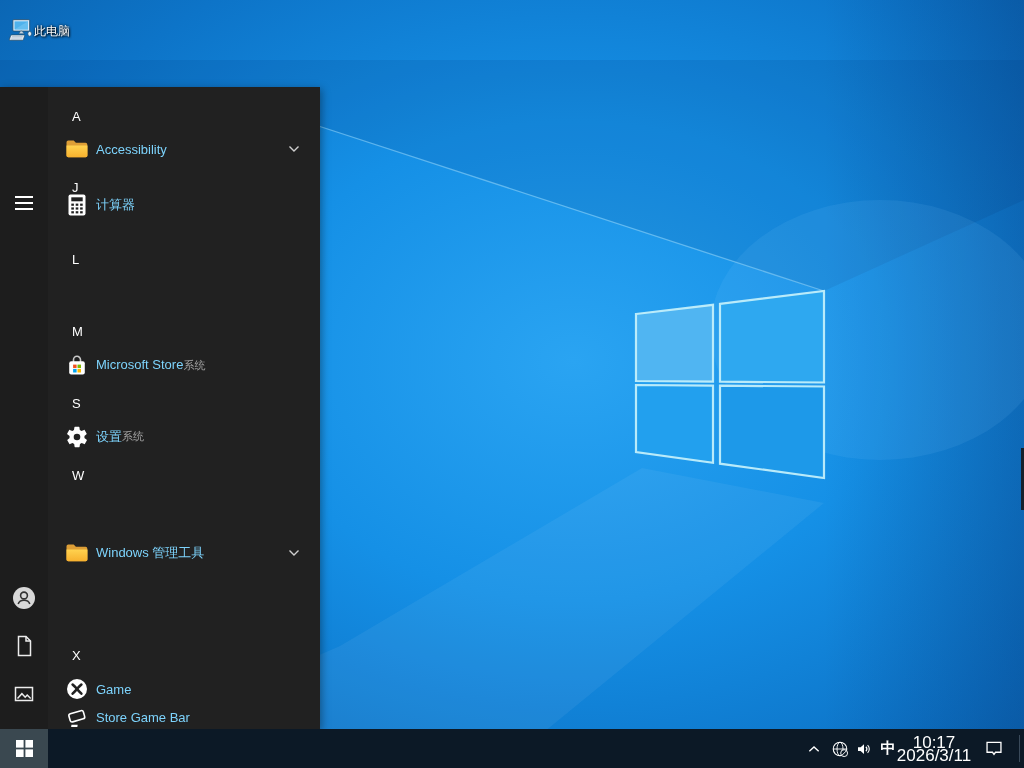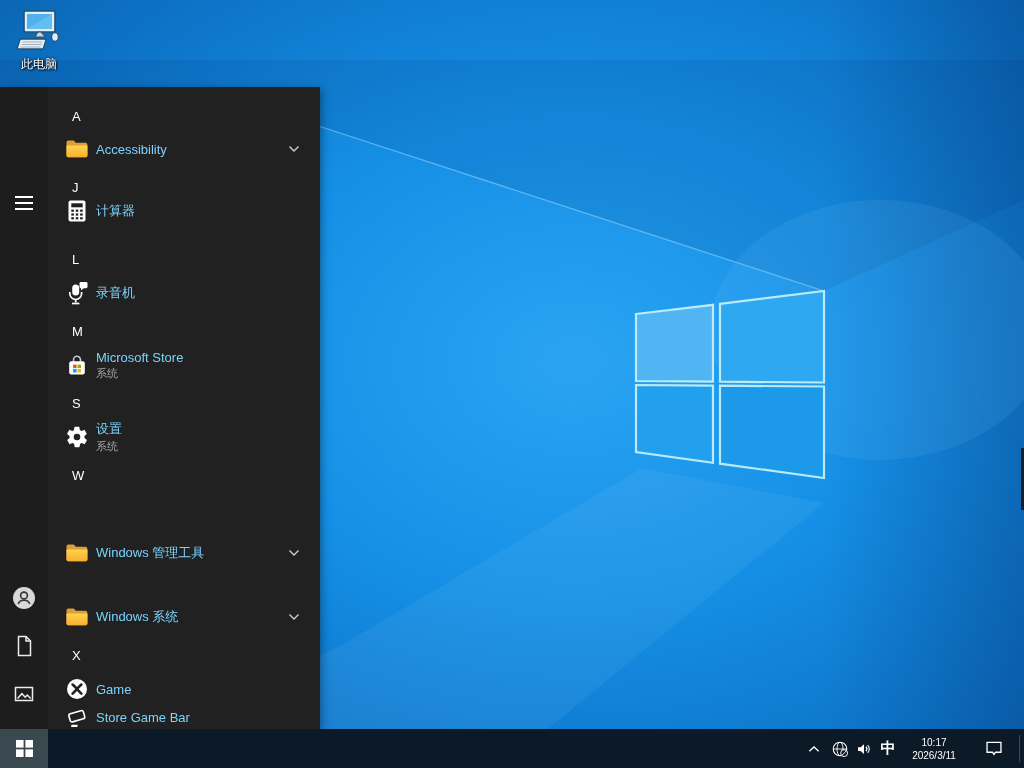--- a/index.html
+++ b/index.html
@@ -6,46 +6,46 @@
   body{
     width:1024px;height:768px;overflow:hidden;position:relative;
     font-family:"Liberation Sans","DejaVu Sans",sans-serif;
     background:#0a6ec0;
     -webkit-font-smoothing:antialiased;
   }
   
   .wallpaper{position:absolute;inset:0;z-index:0;}
   
   .desktop-icon{position:absolute;left:8px;top:6px;width:62px;z-index:2;
-    display:flex;flex-direction:column;align-items:center;cursor:default;}
+    display:flex;flex-direction:row;align-items:center;cursor:default;}
   .desktop-icon .ico{width:48px;height:48px;}
   .desktop-icon .lbl{margin-top:2px;font-size:12px;color:#fff;
     text-shadow:1px 1px 2px #000,0 0 3px #000;white-space:nowrap;}
   
   .start-menu{position:absolute;left:0;top:87px;width:320px;height:642px;
     background:#212121;z-index:5;overflow:hidden;box-shadow:2px 2px 8px rgba(0,0,0,.35);}
   .rail{position:absolute;left:0;top:0;width:48px;height:100%;background:rgba(0,0,0,.12);}
   .rail-btn{position:absolute;left:12px;width:24px;height:24px;}
   .menu-row{position:absolute;left:0;width:320px;height:36px;display:flex;align-items:center;}
   .menu-row.two{height:44px;}
   .menu-row .iconbox{width:26px;height:26px;margin-left:64px;margin-right:6px;
     display:flex;align-items:center;justify-content:center;flex:0 0 auto;}
   .menu-row .label{font-size:13px;color:#7dd3fc;white-space:nowrap;}
   .menu-row .sub{font-size:11px;color:#a3a3a3;margin-top:1px;white-space:nowrap;}
-  .menu-row .txtcol{display:flex;flex-direction:column;justify-content:center;}
+  .menu-row .txtcol{display:flex;flex-direction:row;justify-content:center;}
   .menu-row .chev{margin-left:auto;margin-right:20px;width:12px;height:8px;flex:0 0 auto;}
   .menu-row.section{padding-left:72px;}
   .menu-row.section .letter{font-size:13px;color:#fff;}
   
   .taskbar{position:absolute;left:0;bottom:0;width:1024px;height:39px;
     background:#0c1926;z-index:10;}
   .start-btn{position:absolute;left:0;top:0;width:48px;height:39px;background:#3a4850;
     display:flex;align-items:center;justify-content:center;}
   .tray-item{position:absolute;top:0;height:39px;display:flex;align-items:center;justify-content:center;}
-  .tray-clock{flex-direction:column;color:#fff;font-size:10px;line-height:13px;text-align:right;}
+  .tray-clock{flex-direction:column;color:#fff;font-size:17px;line-height:13px;text-align:right;}
   .tray-ime{color:#fff;font-size:15px;font-weight:bold;}
   .tb-divider{position:absolute;left:1019px;top:6px;width:1px;height:27px;background:#3a4a5a;}
   .edge-artifact{position:absolute;left:1021px;top:448px;width:3px;height:62px;background:#14202c;z-index:3;}
 </style>
 </head>
 <body>
 
 <div class="wallpaper">
 <svg width="1024" height="768" viewBox="0 0 1024 768">
   <defs>
@@ -139,21 +139,21 @@
     <span class="label">Accessibility</span>
     <svg class="chev" viewBox="0 0 12 8">
       <path d="M1.5,1.5 L6,6 L10.5,1.5" fill="none" stroke="#cfcfcf" stroke-width="1.4"></path>
     </svg>
   </div>
 
   <div class="menu-row section" style="top:82px">
     <span class="letter">J</span>
   </div>
 
-  <div class="menu-row" style="top:106px">
+  <div class="menu-row" style="top:100px">
     <span class="iconbox">
       <svg width="24" height="24" viewBox="0 0 24 24">
         <rect x="3.5" y="1.5" width="17" height="21" rx="2" fill="#fff"></rect>
         <rect x="6.3" y="4.3" width="11.4" height="4" fill="#212121"></rect>
         <g fill="#212121">
           <rect x="6.3" y="10.6" width="2.6" height="2.2"></rect>
             <rect x="10.7" y="10.6" width="2.6" height="2.2"></rect>
             <rect x="15.1" y="10.6" width="2.6" height="2.2"></rect>
           <rect x="6.3" y="14.4" width="2.6" height="2.2"></rect>
             <rect x="10.7" y="14.4" width="2.6" height="2.2"></rect>
@@ -164,33 +164,20 @@
         </g>
       </svg>
     </span>
     <span class="label">计算器</span>
   </div>
 
   <div class="menu-row section" style="top:154px">
     <span class="letter">L</span>
   </div>
 
-  <div class="menu-row" style="top:188px">
-    <span class="iconbox">
-      <svg width="24" height="24" viewBox="0 0 24 24">
-        <rect x="14.5" y="1" width="8" height="6.2" rx="1.4" fill="#fff"></rect>
-        <polygon points="16,7 16,9.6 18.8,7" fill="#fff"></polygon>
-        <rect x="7.2" y="3.5" width="7" height="11" rx="3.5" fill="#fff"></rect>
-        <path d="M4.8,11 v1.6 a5.9,5.9 0 0 0 11.8,0 V11" fill="none" stroke="#fff" stroke-width="1.7"></path>
-        <path d="M10.7,18.5 v3" stroke="#fff" stroke-width="1.7"></path>
-        <path d="M7,22.5 h7.4" stroke="#fff" stroke-width="1.7"></path>
-      </svg>
-    </span>
-    <span class="label">录音机</span>
-  </div>
 
   <div class="menu-row section" style="top:226px">
     <span class="letter">M</span>
   </div>
 
   <div class="menu-row two" style="top:256px">
     <span class="iconbox">
       <svg width="24" height="24" viewBox="0 0 24 24">
         <path d="M8.5,9 V6.8 a3.5,3.5 0 0 1 7,0 V9" fill="none" stroke="#c9c9c9" stroke-width="1.6"></path>
         <rect x="4.2" y="8.3" width="15.6" height="13.2" rx="2" fill="#fff"></rect>
@@ -235,32 +222,20 @@
         <path d="M1.5,3.2 q0,-1.8 1.8,-1.8 h5.4 l2.2,2.4 h9.6 q1.8,0 1.8,1.8 v10.8 q0,1.8 -1.8,1.8 h-17.2 q-1.8,0 -1.8,-1.8 z" fill="#dd9e36"></path>
         <path d="M1.5,6.6 h21 v9.8 q0,1.8 -1.8,1.8 h-17.4 q-1.8,0 -1.8,-1.8 z" fill="url(#foldGrad)"></path>
       </svg>
     </span>
     <span class="label">Windows 管理工具</span>
     <svg class="chev" viewBox="0 0 12 8">
       <path d="M1.5,1.5 L6,6 L10.5,1.5" fill="none" stroke="#cfcfcf" stroke-width="1.4"></path>
     </svg>
   </div>
 
-  <div class="menu-row" style="top:512px">
-    <span class="iconbox">
-      <svg width="24" height="20" viewBox="0 0 24 20">
-        <path d="M1.5,3.2 q0,-1.8 1.8,-1.8 h5.4 l2.2,2.4 h9.6 q1.8,0 1.8,1.8 v10.8 q0,1.8 -1.8,1.8 h-17.2 q-1.8,0 -1.8,-1.8 z" fill="#dd9e36"></path>
-        <path d="M1.5,6.6 h21 v9.8 q0,1.8 -1.8,1.8 h-17.4 q-1.8,0 -1.8,-1.8 z" fill="url(#foldGrad)"></path>
-      </svg>
-    </span>
-    <span class="label">Windows 系统</span>
-    <svg class="chev" viewBox="0 0 12 8">
-      <path d="M1.5,1.5 L6,6 L10.5,1.5" fill="none" stroke="#cfcfcf" stroke-width="1.4"></path>
-    </svg>
-  </div>
 
   <div class="menu-row section" style="top:550px">
     <span class="letter">X</span>
   </div>
 
   <div class="menu-row" style="top:584px">
     <span class="iconbox">
       <svg width="24" height="24" viewBox="0 0 24 24">
         <circle cx="12" cy="12" r="10" fill="#fff"></circle>
         <path d="M7.6,7.6 C10,9.6 14,14.4 16.4,16.6" fill="none" stroke="#212121" stroke-width="2.6" stroke-linecap="round"></path>

